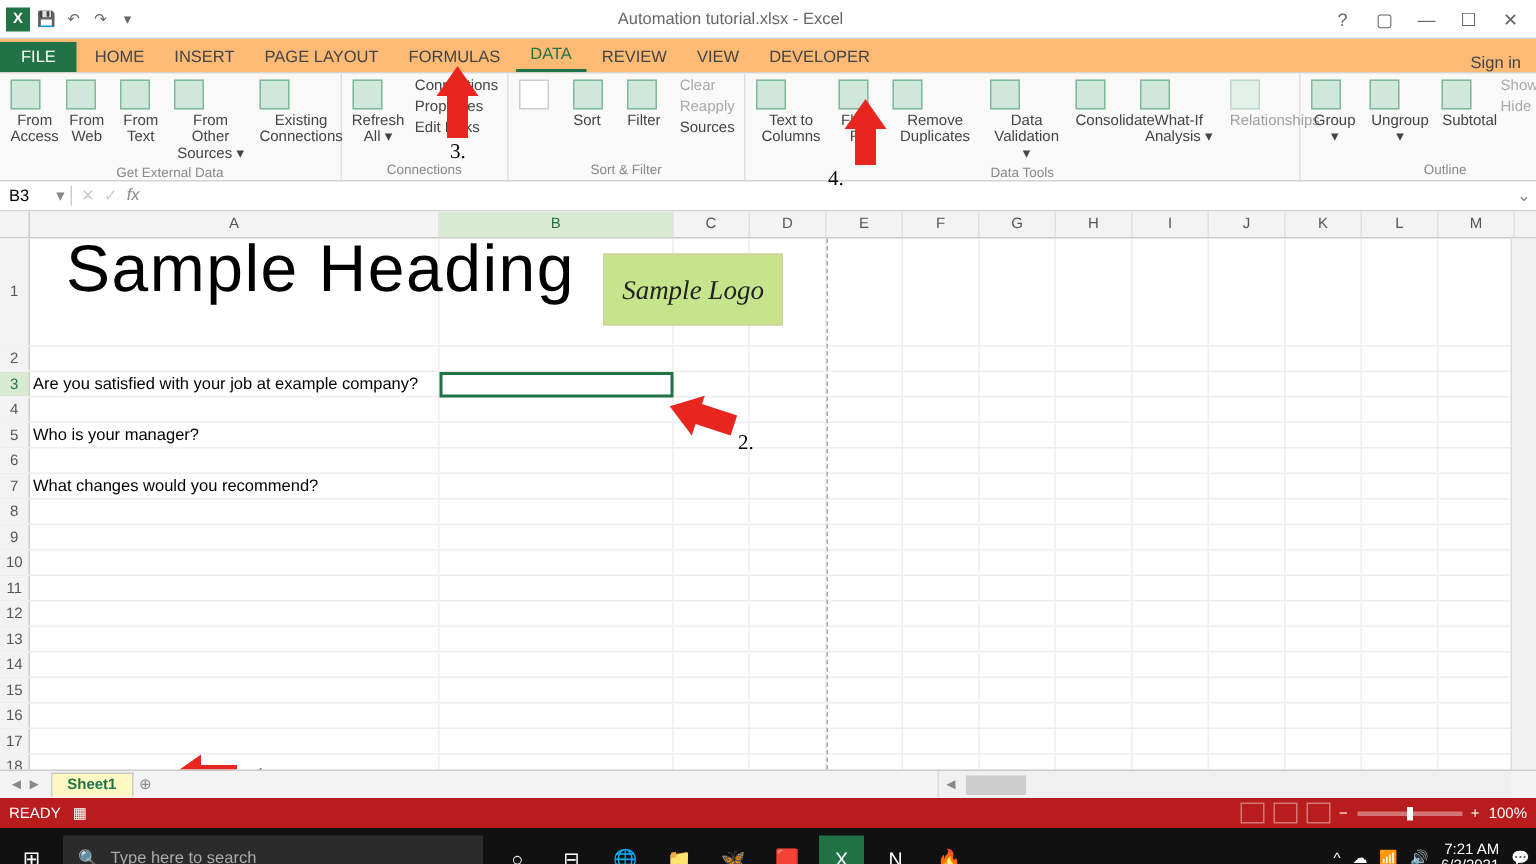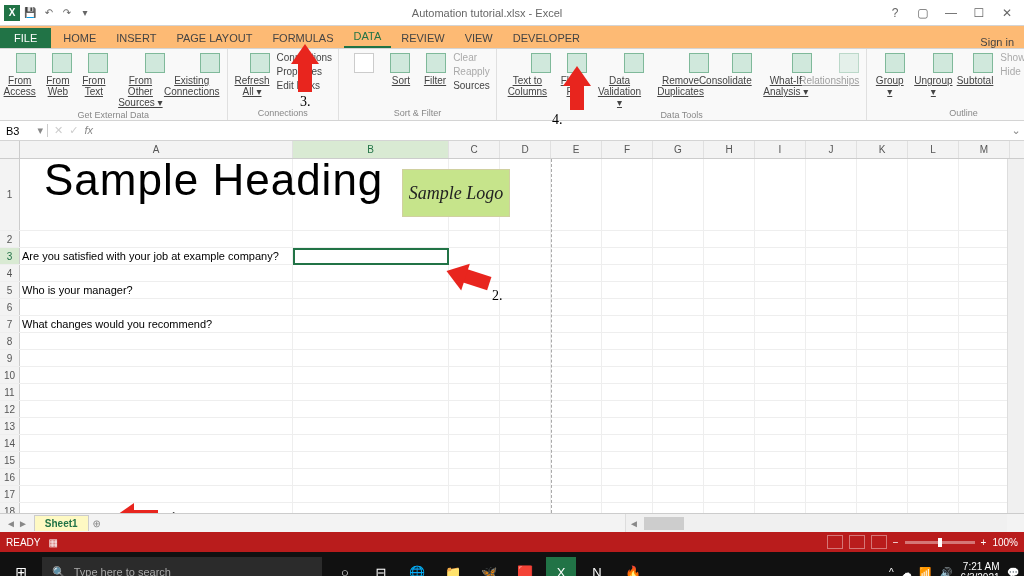--- a/index.html
+++ b/index.html
@@ -16,21 +16,21 @@
 .tabs { height: 23px; background: #fdba74; display: flex; align-items: flex-end; font-size: 11px; border-bottom: 1px solid #d4d4d4; }
 .tabs .file { background: #217346; color: #fff; padding: 4px 14px; margin-right: 2px; }
 .tabs .tab { padding: 4px 10px; color: #444; text-transform: uppercase; }
 .tabs .tab.active { color: #217346; border-bottom: 2px solid #217346; }
 .tabs .signin { margin-left: auto; margin-right: 10px; color: #444; font-size: 11px; }
 
 .ribbon { height: 72px; background: #f9f9f9; border-bottom: 1px solid #d4d4d4; display: flex; font-size: 10px; color: #444; }
 .ribbon .group { border-right: 1px solid #e0e0e0; display: flex; flex-direction: column; padding: 2px 4px 0 4px; }
 .ribbon .group .buttons { display: flex; flex: 1; align-items: flex-start; gap: 2px; }
 .ribbon .group .gname { text-align: center; font-size: 9px; color: #888; padding-bottom: 2px; }
-.ribbon .btn { display: flex; flex-direction: column; align-items: flex-end; padding: 2px 3px; min-width: 34px; text-decoration: underline; }
+.ribbon .btn { display: flex; flex-direction: column; align-items: flex-start; padding: 2px 3px; min-width: 34px; }
 .ribbon .btn .ic { width: 20px; height: 20px; background: #d0e8dc; border: 1px solid #7fb99a; margin-bottom: 2px; }
 .ribbon .btn .lbl { text-align: center; line-height: 11px; }
 .ribbon .small { font-size: 10px; line-height: 12px; padding: 1px 2px; white-space: nowrap; }
 .ribbon .col { display: flex; flex-direction: column; justify-content: center; }
 
 .namebox-row { height: 20px; border-bottom: 1px solid #d4d4d4; display: flex; align-items: center; font-size: 11px; }
 .namebox-row .namebox { width: 48px; border-right: 1px solid #ccc; padding-left: 6px; display: flex; align-items: center; }
 .namebox-row .fx { padding: 0 6px; color: #888; display: flex; gap: 6px; }
 .namebox-row .fbar { flex: 1; }
 .namebox-row .expand { width: 16px; text-align: center; color: #888; }
@@ -47,21 +47,21 @@
 .row.big .rh { line-height: 72px; }
 .row .cell { border-right: 1px solid #eee; overflow: visible; white-space: nowrap; padding-left: 2px; line-height: 17px; position: relative; }
 .ch.A, .cell.A { width: 273px; } .ch.B, .cell.B { width: 156px; } .ch.C, .cell.C { width: 51px; }
 .ch.D, .cell.D { width: 51px; } .ch.E, .cell.E { width: 51px; } .ch.F, .cell.F { width: 51px; }
 .ch.G, .cell.G { width: 51px; } .ch.H, .cell.H { width: 51px; } .ch.I, .cell.I { width: 51px; }
 .ch.J, .cell.J { width: 51px; } .ch.K, .cell.K { width: 51px; } .ch.L, .cell.L { width: 51px; }
 .ch.M, .cell.M { width: 51px; }
 .vscroll { position: absolute; right: 0; top: 18px; bottom: 0; width: 17px; background: #f0f0f0; border-left: 1px solid #ddd; }
 
 .heading-text { font-family: Impact, "Arial Black", sans-serif; font-size: 44px; letter-spacing: 1px; color: #000; position: absolute; left: 24px; top: 12px; }
-.logo-box { position: absolute; left: 402px; top: 10px; width: 108px; height: 48px; background: #c6e48b; display: flex; align-items: center; justify-content: center; font-family: "Brush Script MT", cursive; font-size: 18px; font-style: italic; color: #222; border: 1px solid #d0d0a0; }
+.logo-box { position: absolute; left: 402px; top: 10px; width: 120px; height: 48px; background: #c6e48b; display: flex; align-items: center; justify-content: center; font-family: "Brush Script MT", cursive; font-size: 18px; font-style: italic; color: #222; border: 1px solid #d0d0a0; }
 .sel-cell { position: absolute; border: 2px solid #217346; pointer-events: none; }
 .dashed { position: absolute; border-right: 1px dashed #aaa; pointer-events: none; }
 
 .arrow { position: absolute; width: 0; height: 0; }
 .arrow-body { position: absolute; background: #e8251e; }
 .arrow-num { position: absolute; font-family: "Brush Script MT", cursive; font-size: 14px; color: #000; }
 
 .sheet-tabs { height: 19px; background: #f3f3f3; border-top: 1px solid #ccc; display: flex; align-items: center; font-size: 10px; position: relative; }
 .sheet-tabs .nav { display: flex; gap: 2px; padding: 0 6px; color: #888; }
 .sheet-tabs .stab { background: #fef9c3; border: 1px solid #ccc; border-bottom: none; padding: 2px 10px; color: #217346; font-weight: bold; }
@@ -185,25 +185,25 @@
       <div class="btn">
           <div class="ic"></div>
           <div class="lbl">Text to Columns</div>
         </div>
       <div class="btn">
           <div class="ic"></div>
           <div class="lbl">Flash Fill</div>
         </div>
       <div class="btn">
           <div class="ic"></div>
+          <div class="lbl">Remove Duplicates</div>
+        </div>
+      <div class="btn">
+          <div class="ic"></div>
           <div class="lbl">Data Validation ▾</div>
-        </div>
-      <div class="btn">
-          <div class="ic"></div>
-          <div class="lbl">Remove Duplicates</div>
         </div>
       <div class="btn">
           <div class="ic"></div>
           <div class="lbl">Consolidate</div>
         </div>
       <div class="btn">
           <div class="ic"></div>
           <div class="lbl">What-If Analysis ▾</div>
         </div>
       <div class="btn" style="opacity:.5">

